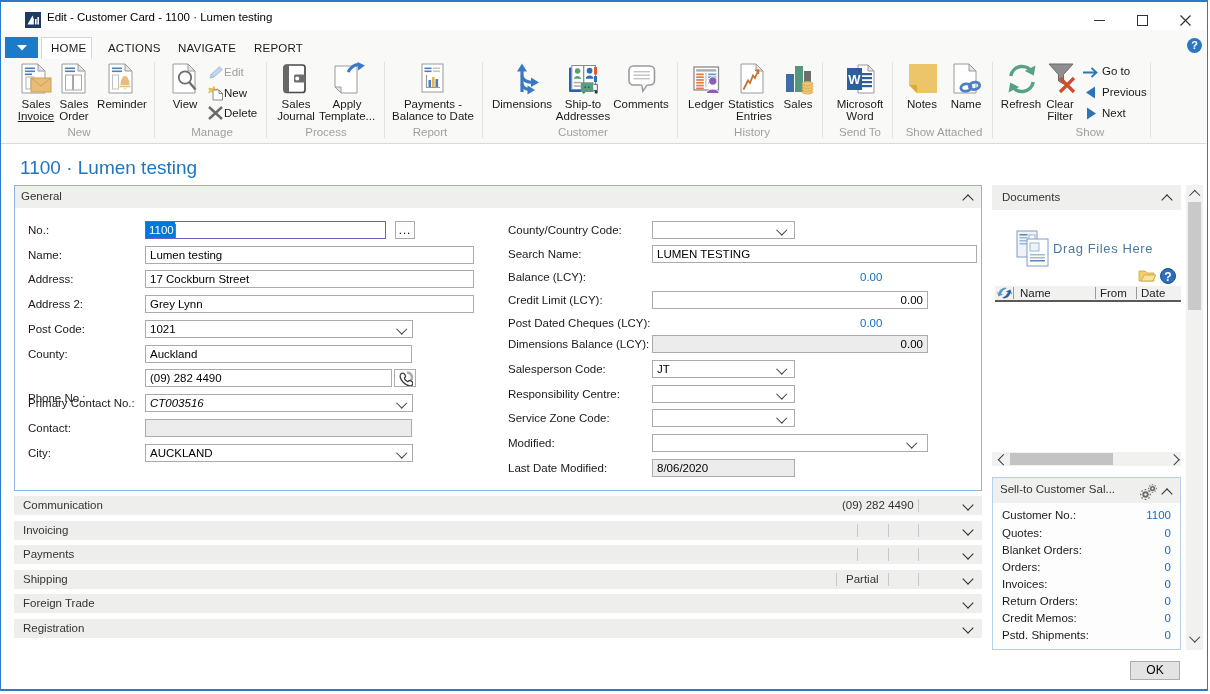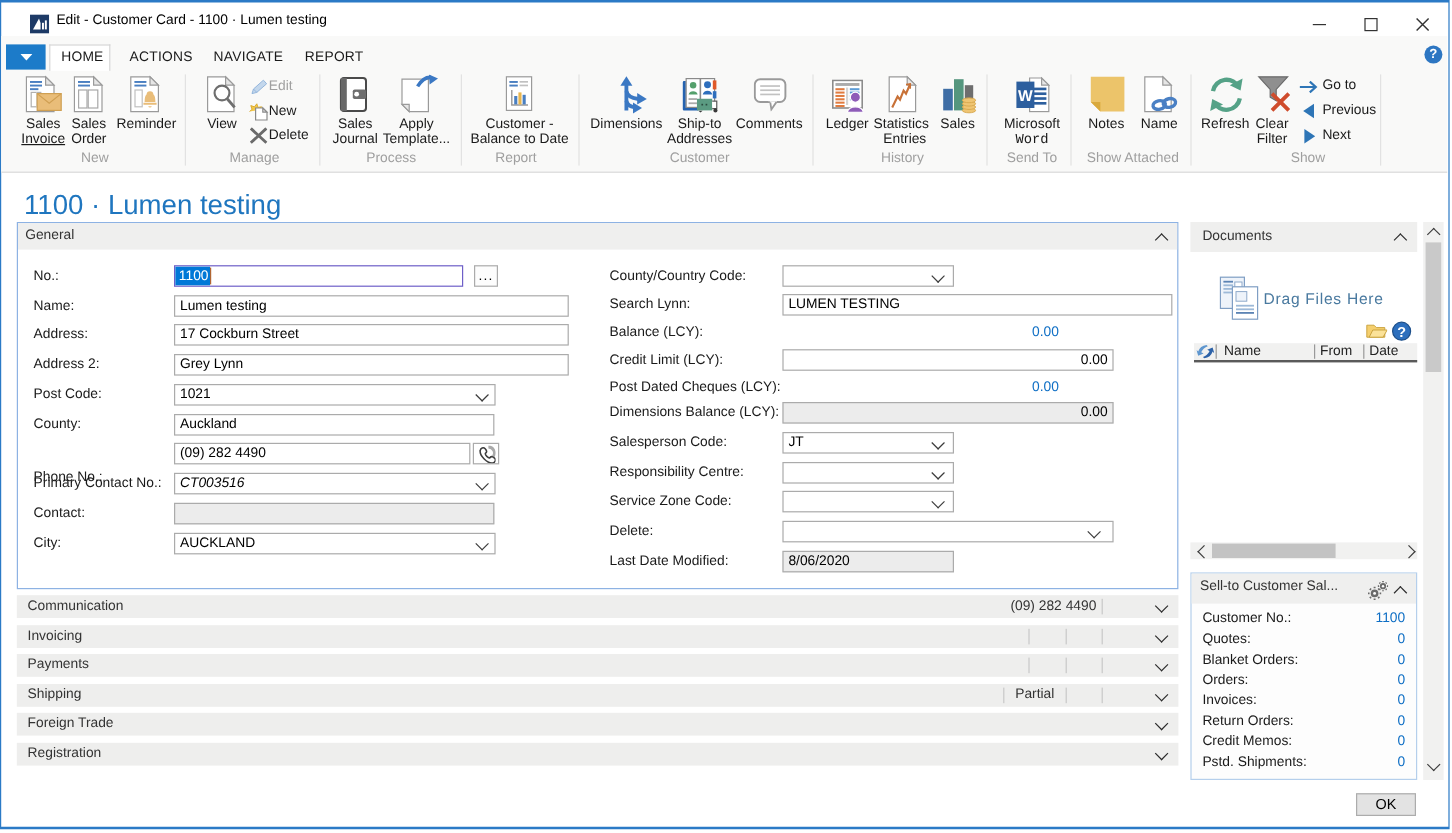--- a/index.html
+++ b/index.html
@@ -147,21 +147,21 @@
 <rect x="1" y="1" width="21" height="28" fill="#fff" stroke="#9a9a9a"></rect>
 <rect x="3.5" y="4.5" width="7" height="1.6" fill="#4a7fc1"></rect>
     <rect x="12" y="4.5" width="7" height="1.4" fill="#c0c0c0"></rect>
 <rect x="3.5" y="7.5" width="7" height="1.6" fill="#4a7fc1"></rect>
     <rect x="12" y="7.5" width="7" height="1.4" fill="#c0c0c0"></rect>
 <path d="M5.5 12 L5.5 24.5 L19 24.5" fill="none" stroke="#9a9a9a" stroke-width="1.2"></path>
 <rect x="7.5" y="17" width="2.6" height="7" fill="#4a7fc1"></rect>
 <rect x="11" y="14" width="2.6" height="10" fill="#e8b54d"></rect>
 <rect x="14.5" y="16" width="2.6" height="8" fill="#4a7fc1"></rect>
 </svg>
-<div class="iclbl" style="left:433px;top:98px;">Customer -</div>
+<div class="iclbl" style="left:433px;top:98px;">Payments -</div>
 <div class="iclbl" style="left:433px;top:110px;">Balance to Date</div>
 <div class="grplbl" style="left:430px;top:126px;">Report</div>
 
 <svg class="abs" style="left:510px;top:63px;" width="32" height="32">
 <path d="M12 29 L12 7" stroke="#3b78c3" stroke-width="3.2"></path>
 <path d="M12 13 q1 5.5 10 6.5" fill="none" stroke="#3b78c3" stroke-width="3.2"></path>
 <path d="M12 21 q0.8 4.5 7 5.5" fill="none" stroke="#3b78c3" stroke-width="3.2"></path>
 <path d="M7 8.5 L12 0.5 L17 8.5 Z" fill="#3b78c3"></path>
 <path d="M21 14.5 L29 19.5 L21 24 Z" fill="#3b78c3"></path>
 <path d="M17.5 22.5 L25 27 L17.5 31.5 Z" fill="#3b78c3"></path>
@@ -247,21 +247,21 @@
 <path d="M12 1 L22 1 L28 7 L28 29 L12 29 Z" fill="#fff" stroke="#9a9a9a"></path>
 <path d="M22 1 L22 7 L28 7 Z" fill="#e6e6e6" stroke="#9a9a9a"></path>
 <rect x="14" y="9" width="12" height="2.2" fill="#2d5f9e"></rect>
     <rect x="14" y="13" width="12" height="2.2" fill="#2d5f9e"></rect>
     <rect x="14" y="17" width="12" height="2.2" fill="#2d5f9e"></rect>
     <rect x="14" y="21" width="12" height="2.2" fill="#2d5f9e"></rect>
 <rect x="1" y="4" width="15" height="22" fill="#2d5f9e"></rect>
 <text x="8.5" y="20" font-size="13" font-weight="bold" fill="#fff" text-anchor="middle" font-family="Liberation Sans">W</text>
 </svg>
 <div class="iclbl" style="left:860px;top:98px;">Microsoft</div>
-<div class="iclbl" style="left:860px;top:110px;font-family:Liberation Mono, monospace;">Word</div>
+<div class="iclbl" style="left:860px;top:110px;">Word</div>
 <div class="grplbl" style="left:860px;top:126px;">Send To</div>
 
 <svg class="abs" style="left:908px;top:63px;" width="30" height="31">
 <path d="M1 1 L29 1 L29 30 L9 30 L1 22 Z" fill="#ecc46a"></path>
 <path d="M1 22 L9 22 L9 30 Z" fill="#d9a93c"></path>
 </svg>
 <div class="iclbl" style="left:922px;top:98px;">Notes</div>
 <svg class="abs" style="left:953px;top:63px;" width="30" height="32">
 <path d="M1 1 L16 1 L23 8 L23 30 L1 30 Z" fill="#fff" stroke="#9a9a9a"></path>
 <path d="M16 1 L16 8 L23 8 Z" fill="#e6e6e6" stroke="#9a9a9a"></path>
@@ -293,21 +293,21 @@
 <svg class="abs" style="left:1084px;top:86px;" width="12" height="13">
     <path d="M11 0.5 L2 6.5 L11 12.5 Z" fill="#2e75b6"></path>
   </svg>
 <div class="iclbl" style="left:1102px;top:86px;transform:none;">Previous</div>
 <svg class="abs" style="left:1086px;top:107px;" width="12" height="13">
     <path d="M1 0.5 L10 6.5 L1 12.5 Z" fill="#2e75b6"></path>
   </svg>
 <div class="iclbl" style="left:1102px;top:107px;transform:none;">Next</div>
 <div class="grplbl" style="left:1090px;top:126px;">Show</div>
 
-<div class="abs" style="left:20px;top:157px;font-size:23px;color:#1f76bf;">1100 · Lumen testing</div>
+<div class="abs" style="left:20px;top:157px;font-size:19px;color:#1f76bf;">1100 · Lumen testing</div>
 
 <div class="abs" style="left:14px;top:185px;width:968px;height:306px;border:1px solid #8db2e3;background:#fff;box-sizing:border-box;"></div>
 <div class="abs" style="left:15px;top:186px;width:966px;height:22px;background:#efefee;"></div>
 <div class="lbl" style="left:21px;top:190px;color:#333;">General</div>
 <div class="chv up bold2" style="left:964px;top:196px;"></div>
 
 <div class="lbl" style="left:28px;top:224px;">No.:</div>
 <div class="lbl" style="left:28px;top:249px;">Name:</div>
 <div class="lbl" style="left:28px;top:273px;">Address:</div>
 <div class="lbl" style="left:28px;top:298px;">Address 2:</div>
@@ -333,29 +333,29 @@
       <path d="M3.2 4.4 a2.4 2.4 0 0 1 4.1 -1.5 l1 1.5 a1.8 1.8 0 0 1 -0.6 2.2 q-0.8 0.9 1 2.7 q1.8 1.8 2.7 1 a1.8 1.8 0 0 1 2.2 -0.6 l1.5 1 a2.4 2.4 0 0 1 -1.5 4.1 q-3.2 0.6 -7.1 -3.3 q-3.9 -3.9 -3.3 -7.1 z" fill="none" stroke="#3d3d3d" stroke-width="1.3"></path>
     </svg>
 </div>
 <div class="box" style="left:145px;top:394px;width:262px;font-style:italic;">CT003516</div>
 <div class="chv dn" style="left:398px;top:399px;"></div>
 <div class="box dis" style="left:145px;top:419px;width:261px;"></div>
 <div class="box" style="left:145px;top:444px;width:262px;">AUCKLAND</div>
 <div class="chv dn" style="left:398px;top:449px;"></div>
 
 <div class="lbl" style="left:508px;top:224px;">County/Country Code:</div>
-<div class="lbl" style="left:508px;top:248px;">Search Lynn:</div>
+<div class="lbl" style="left:508px;top:248px;">Search Name:</div>
 <div class="lbl" style="left:508px;top:271px;">Balance (LCY):</div>
 <div class="lbl" style="left:508px;top:294px;">Credit Limit (LCY):</div>
 <div class="lbl" style="left:508px;top:317px;">Post Dated Cheques (LCY):</div>
 <div class="lbl" style="left:508px;top:338px;">Dimensions Balance (LCY):</div>
 <div class="lbl" style="left:508px;top:363px;">Salesperson Code:</div>
 <div class="lbl" style="left:508px;top:388px;">Responsibility Centre:</div>
 <div class="lbl" style="left:508px;top:412px;">Service Zone Code:</div>
-<div class="lbl" style="left:508px;top:437px;">Delete:</div>
+<div class="lbl" style="left:508px;top:437px;">Modified:</div>
 <div class="lbl" style="left:508px;top:462px;">Last Date Modified:</div>
 
 <div class="box" style="left:652px;top:221px;width:137px;"></div>
 <div class="chv dn" style="left:778px;top:226px;"></div>
 <div class="box" style="left:652px;top:245px;width:319px;">LUMEN TESTING</div>
 <div class="lbl" style="left:860px;top:271px;width:20px;color:#0f6fc5;">0.00</div>
 <div class="box" style="left:652px;top:291px;width:270px;text-align:right;padding:0 4px 0 0;">0.00</div>
 <div class="lbl" style="left:860px;top:317px;color:#0f6fc5;">0.00</div>
 <div class="box dis" style="left:652px;top:335px;width:270px;text-align:right;padding:0 4px 0 0;">0.00</div>
 <div class="box" style="left:652px;top:360px;width:137px;">JT</div>

